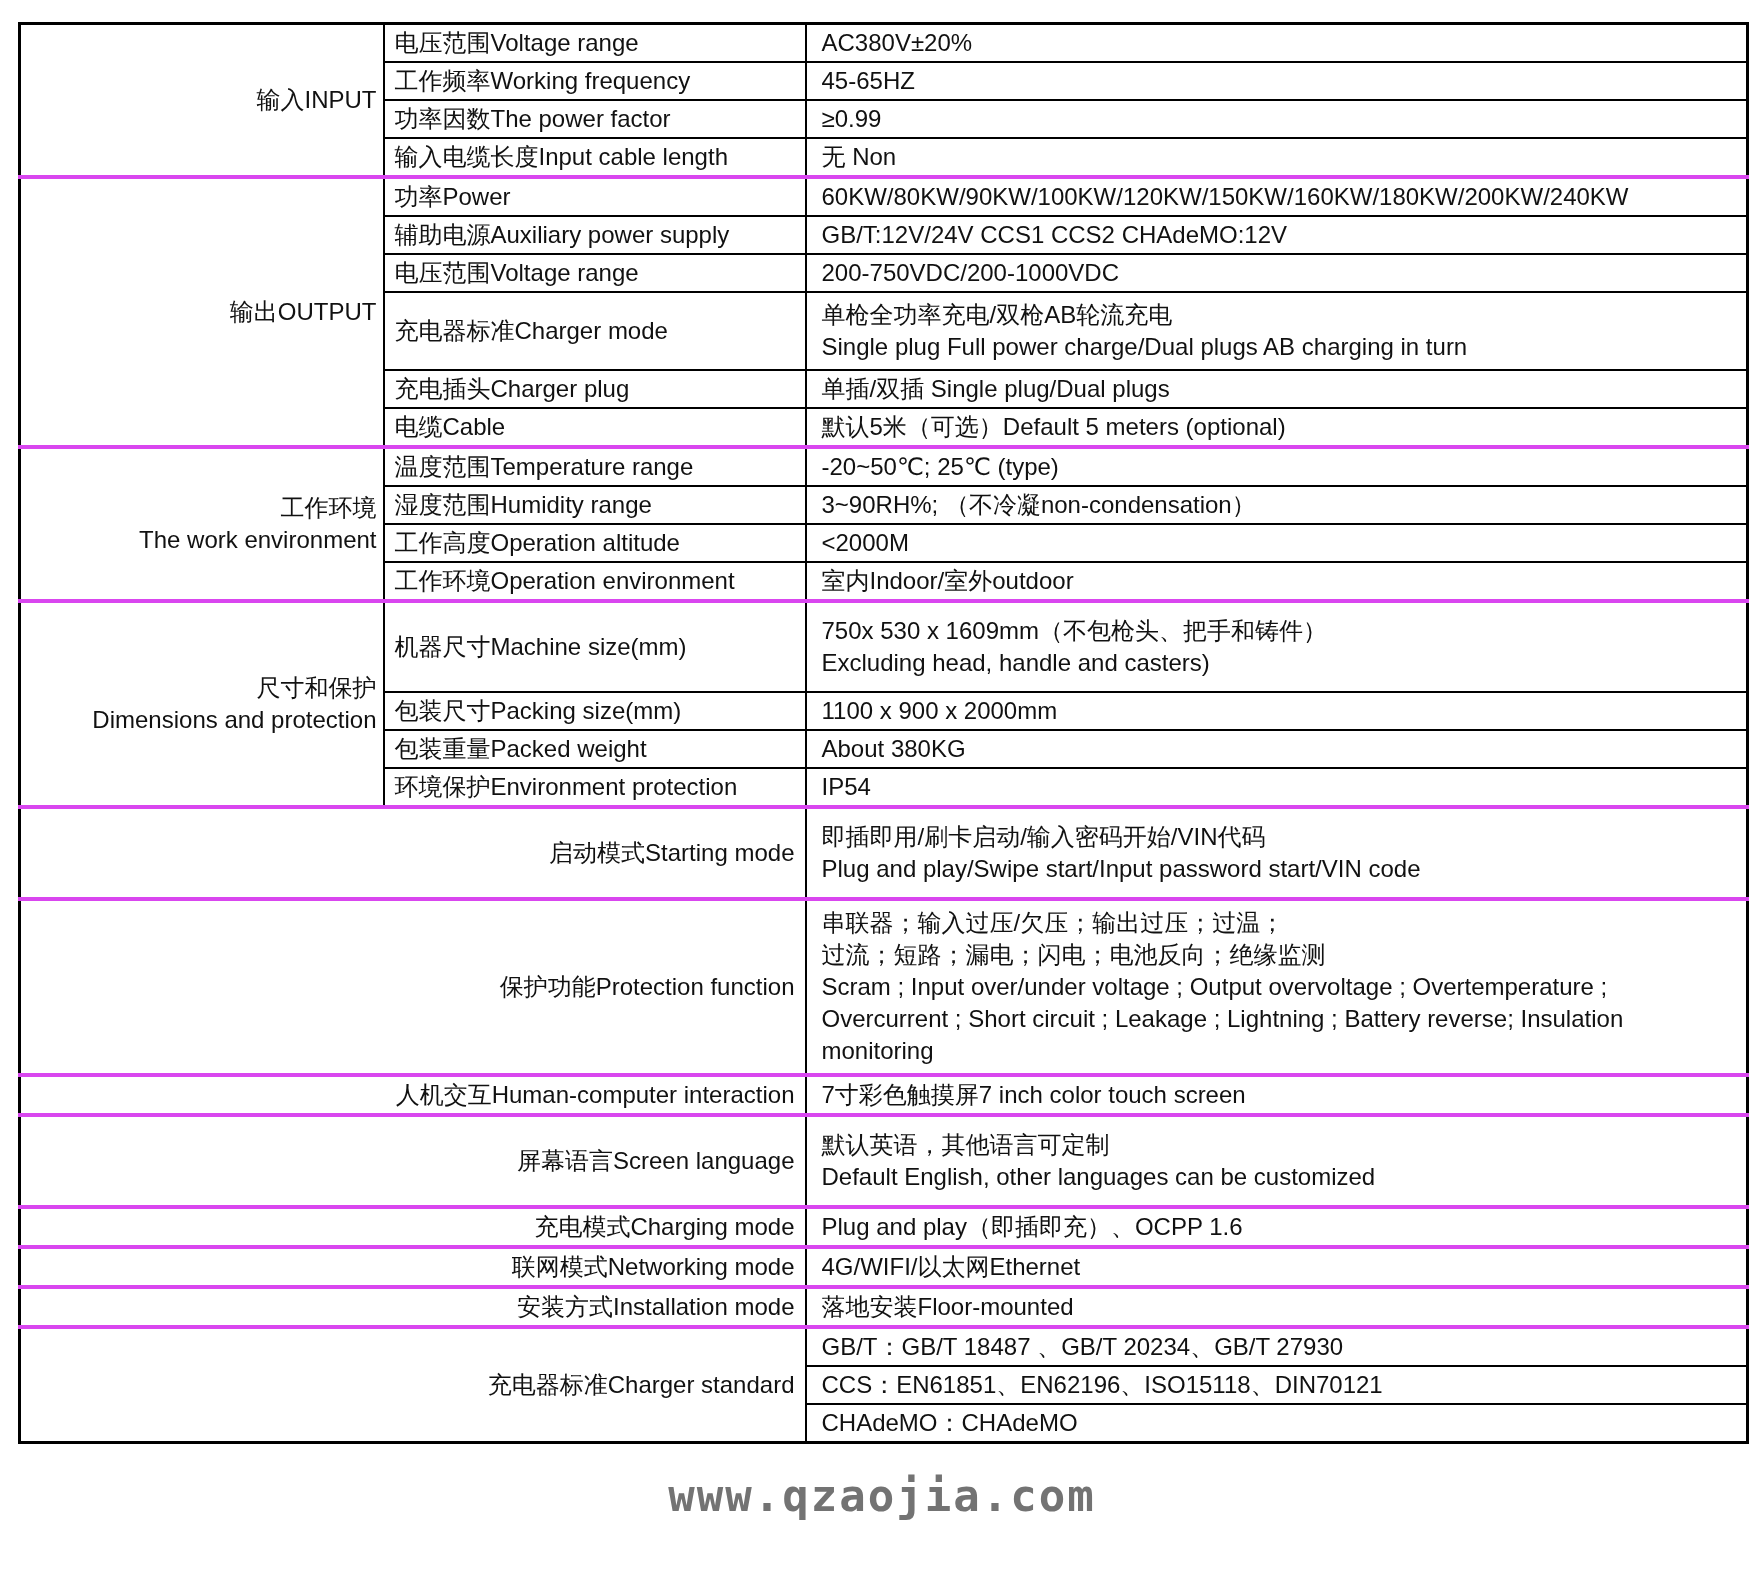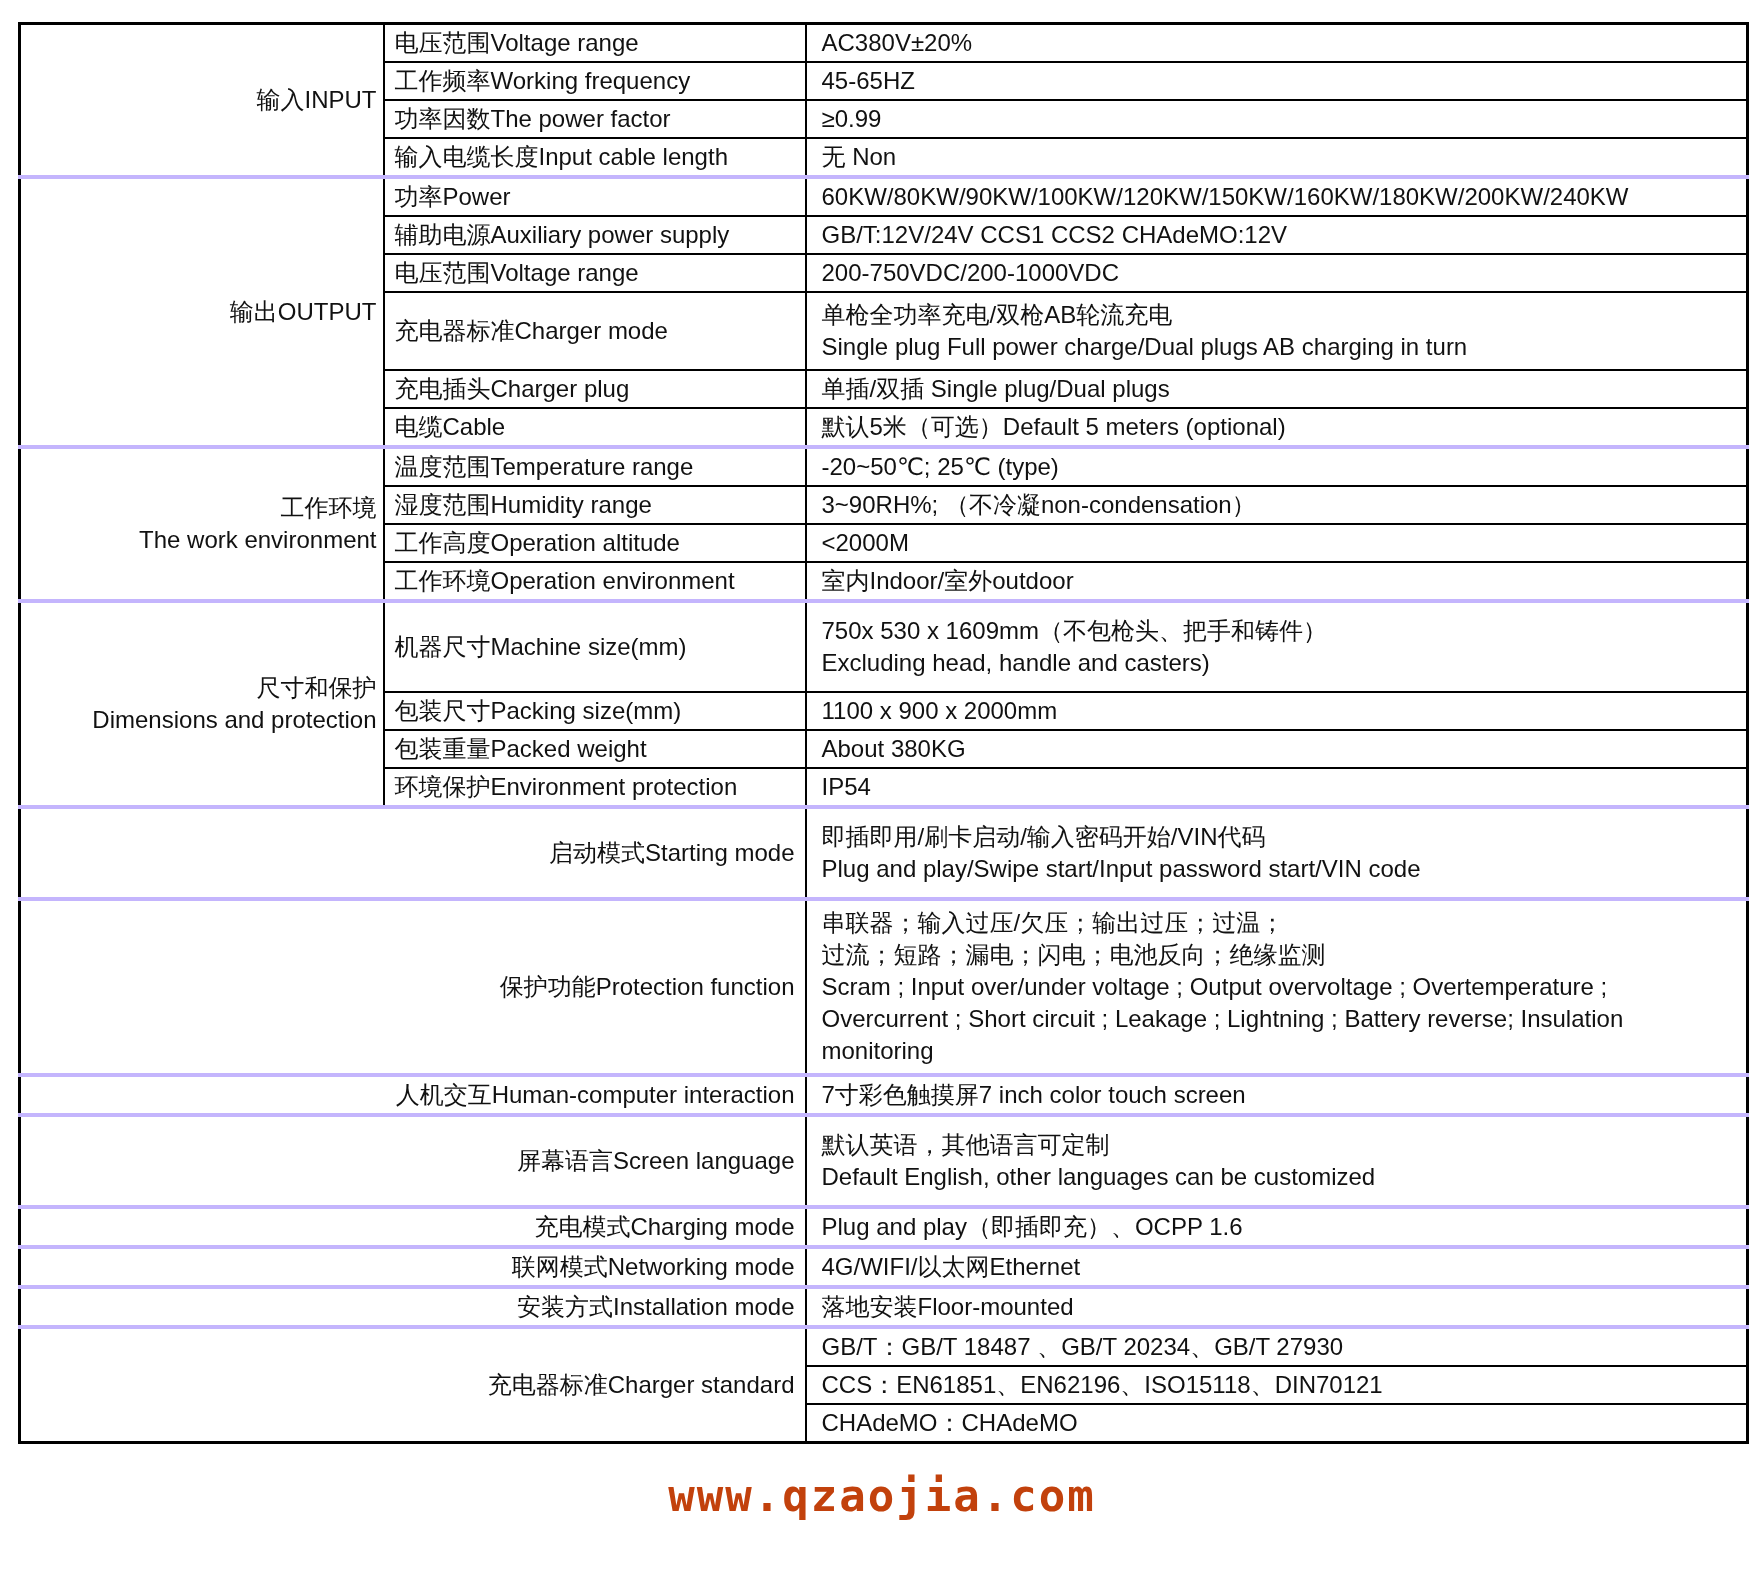--- a/index.html
+++ b/index.html
@@ -27,33 +27,33 @@
     padding:2px 10px;
     vertical-align:middle;
     white-space:pre-line;
     overflow:hidden;
   }
   td.cat  { text-align:right; padding:2px 6px; }
   td.lbl  { text-align:left; padding-left:10px; }
   td.wlbl { text-align:right; }
   td.val  { text-align:left; padding-left:15px; }
 
-  tr.sec > td { border-top:4px solid #c4b5fd; }
+  tr.sec > td { border-top:4px solid #d946ef; }
   tr.tall > td { padding-top:12px; padding-bottom:12px; }
   tr.mid > td { padding-top:6px; padding-bottom:6px; }
 
   .footer {
     margin-top:26px;
     width:1728px;
     text-align:center;
     font-family:"DejaVu Sans Mono",monospace;
     font-weight:bold;
     font-size:44px;
     letter-spacing:2px;
-    color:#c2410c;
+    color:#737373;
   }
 </style>
 </head>
 <body>
 
 <div class="page">
   <table class="spec">
     <colgroup>
         <col class="c1">
         <col class="c2">

